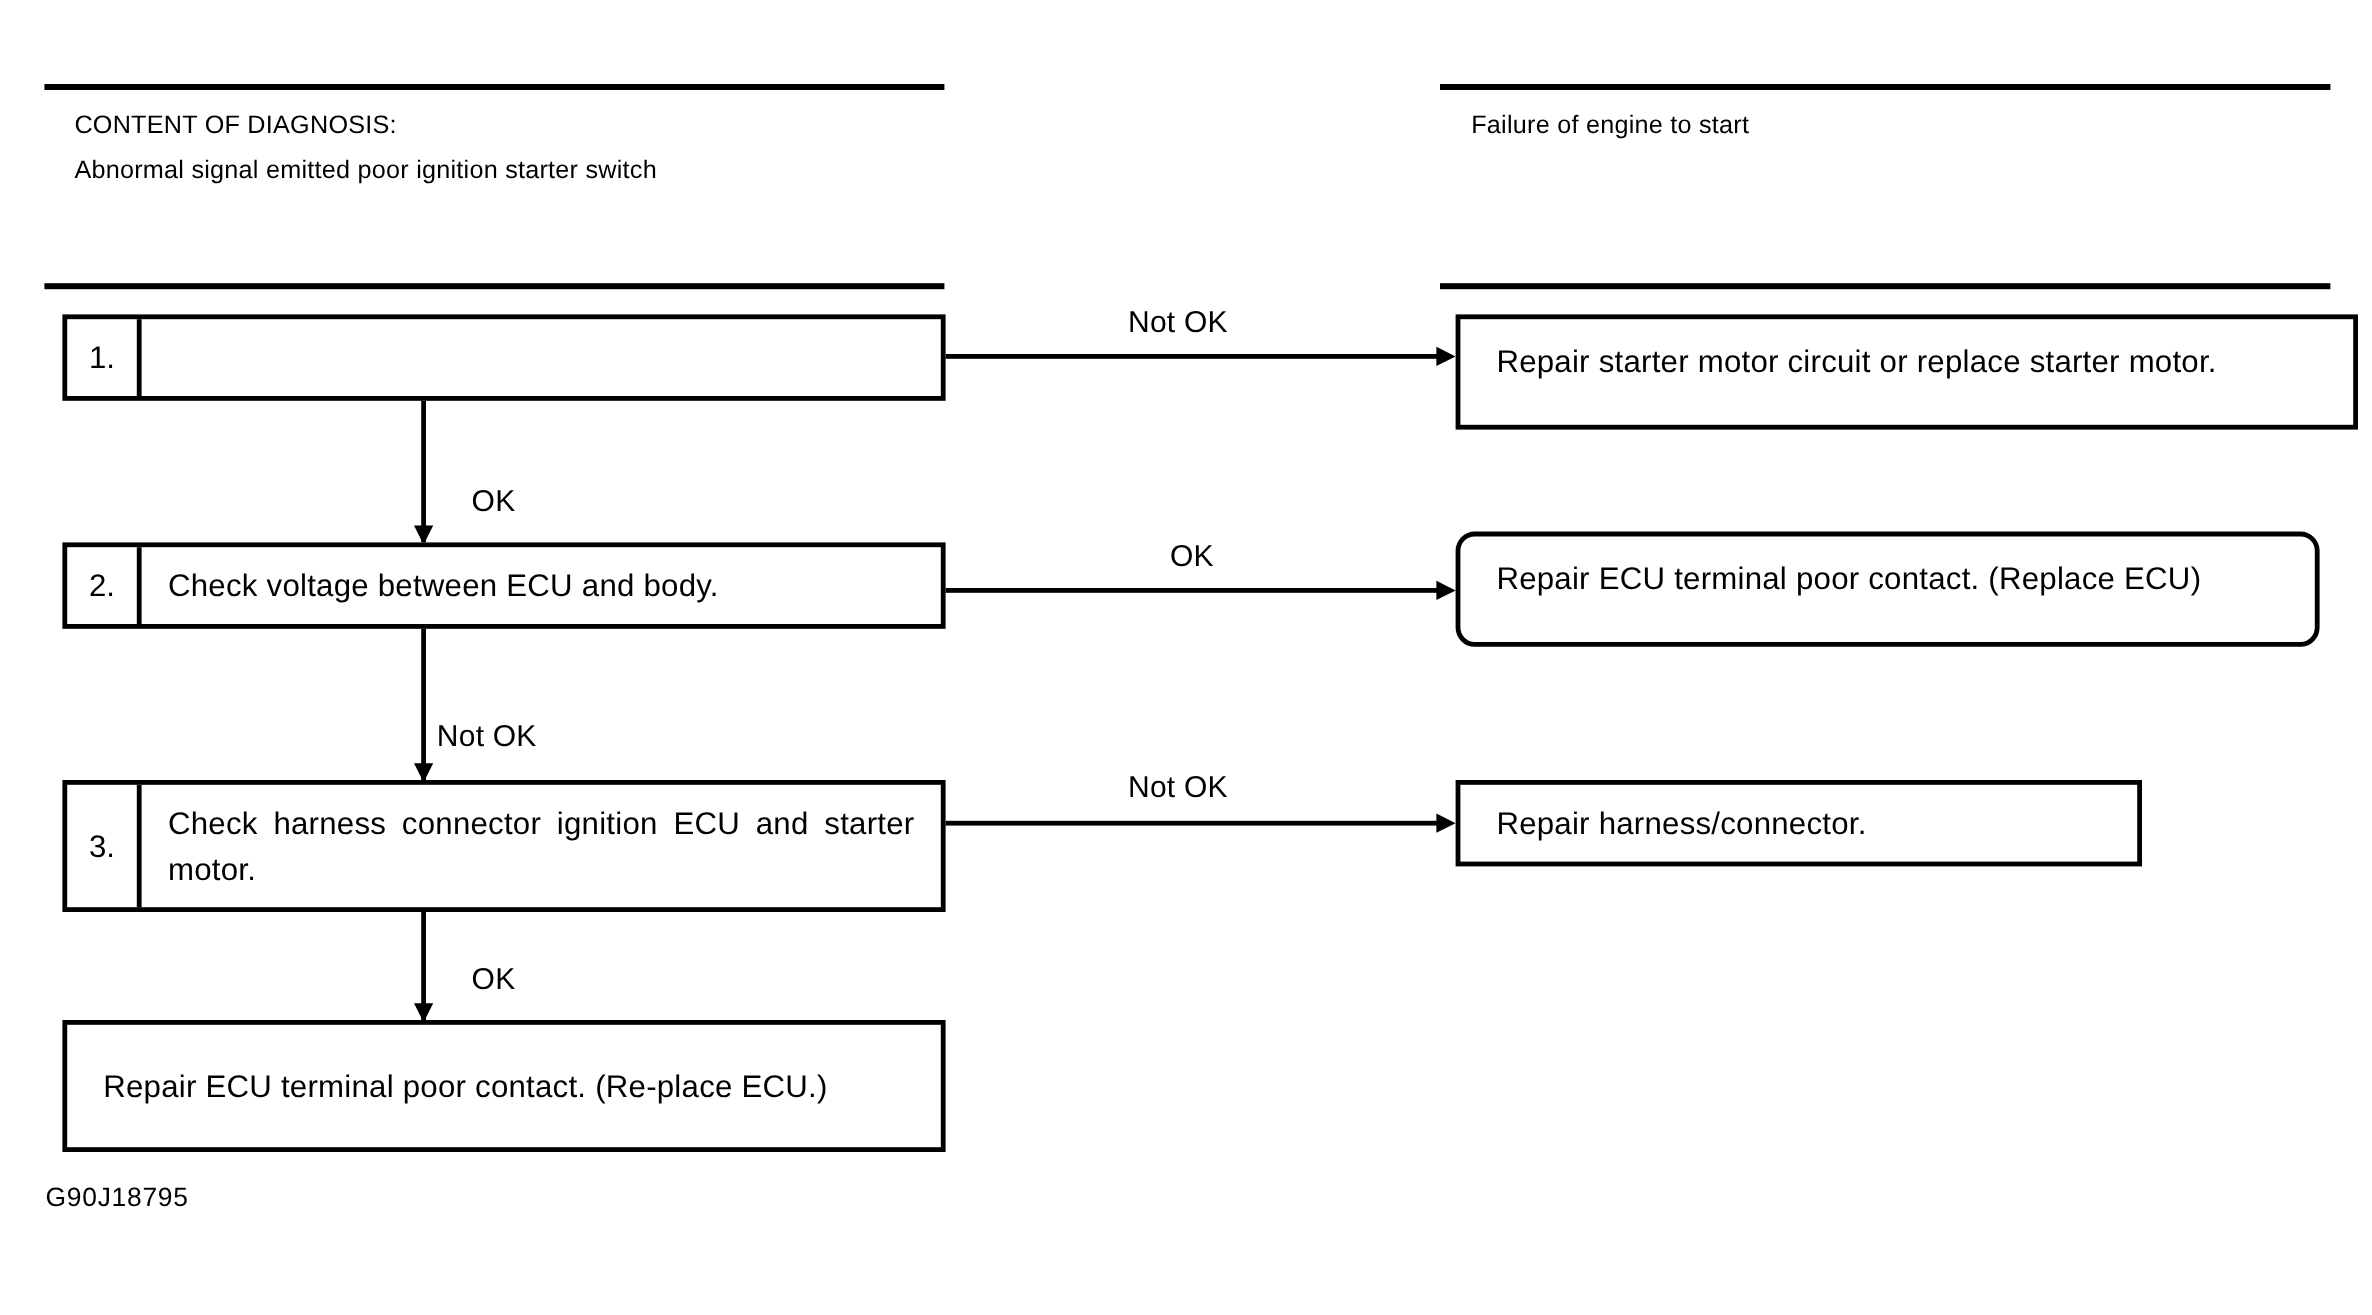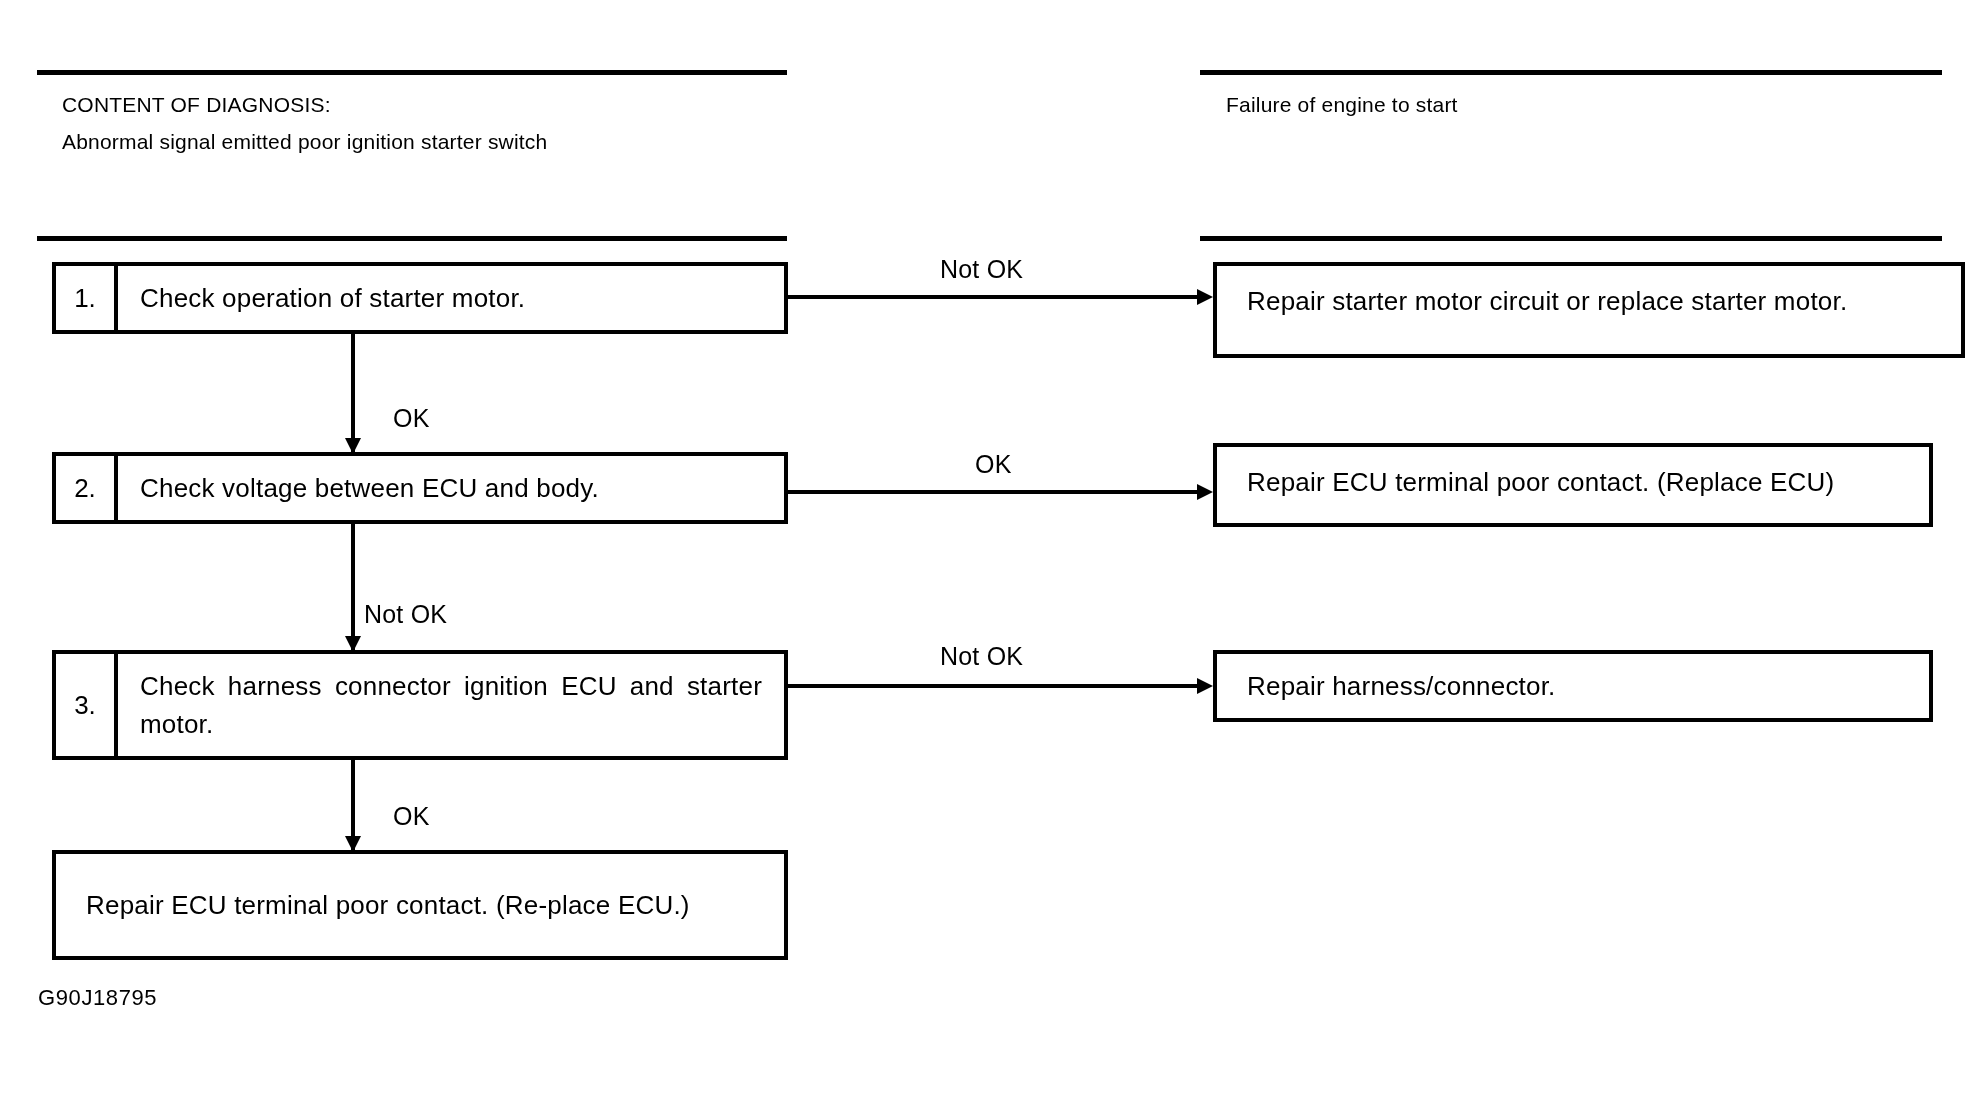--- a/index.html
+++ b/index.html
@@ -82,22 +82,22 @@
   .box .box-text.nonum { padding-left: 30px; }
 
   
   .box-check-1 { left: 52px; top: 262px; width: 736px; height: 72px; }
   .box-check-2 { left: 52px; top: 452px; width: 736px; height: 72px; }
   .box-check-3 { left: 52px; top: 650px; width: 736px; height: 110px; }
   .box-final   { left: 52px; top: 850px; width: 736px; height: 110px; }
 
   
   .box-fix-1 { left: 1213px; top: 262px; width: 752px; height: 96px; }
-  .box-fix-2 { left: 1213px; top: 443px; width: 720px; height: 84px; }
-  .box-fix-3 { left: 1213px; top: 650px; width: 720px; height: 72px; }
+  .box-fix-2 { left: 1213px; top: 443px; width: 720px; height: 96px; border-radius: 16px; }
+  .box-fix-3 { left: 1213px; top: 650px; width: 572px; height: 72px; }
   .box-fix-1 .box-text,
   .box-fix-2 .box-text,
   .box-fix-3 .box-text { align-items: flex-start; padding-top: 16px; }
   .box-fix-3 .box-text { align-items: center; padding-top: 0; }
 
   
   .conn-h {
     position: absolute;
     height: 4px;
     background: #000;
@@ -175,21 +175,20 @@
     <span class="h-title">CONTENT OF DIAGNOSIS:</span>
     <span class="h-body">Abnormal signal emitted poor ignition starter switch</span>
   </div>
 
   <div class="header header-right">
     <span class="h-body">Failure of engine to start</span>
   </div>
 
   <div class="box box-check-1">
     <div class="num-cell">1.</div>
-    <div class="box-text">Check operation of starter motor.</div>
   </div>
   <div class="conn-h h1"></div>
   <div class="arrow-right a1"></div>
   <div class="label lbl-h1">Not OK</div>
   <div class="box box-fix-1">
     <div class="box-text nonum">Repair starter motor circuit or replace starter motor.</div>
   </div>
 
   <div class="conn-v v1"></div>
   <div class="arrow-down av1"></div>

